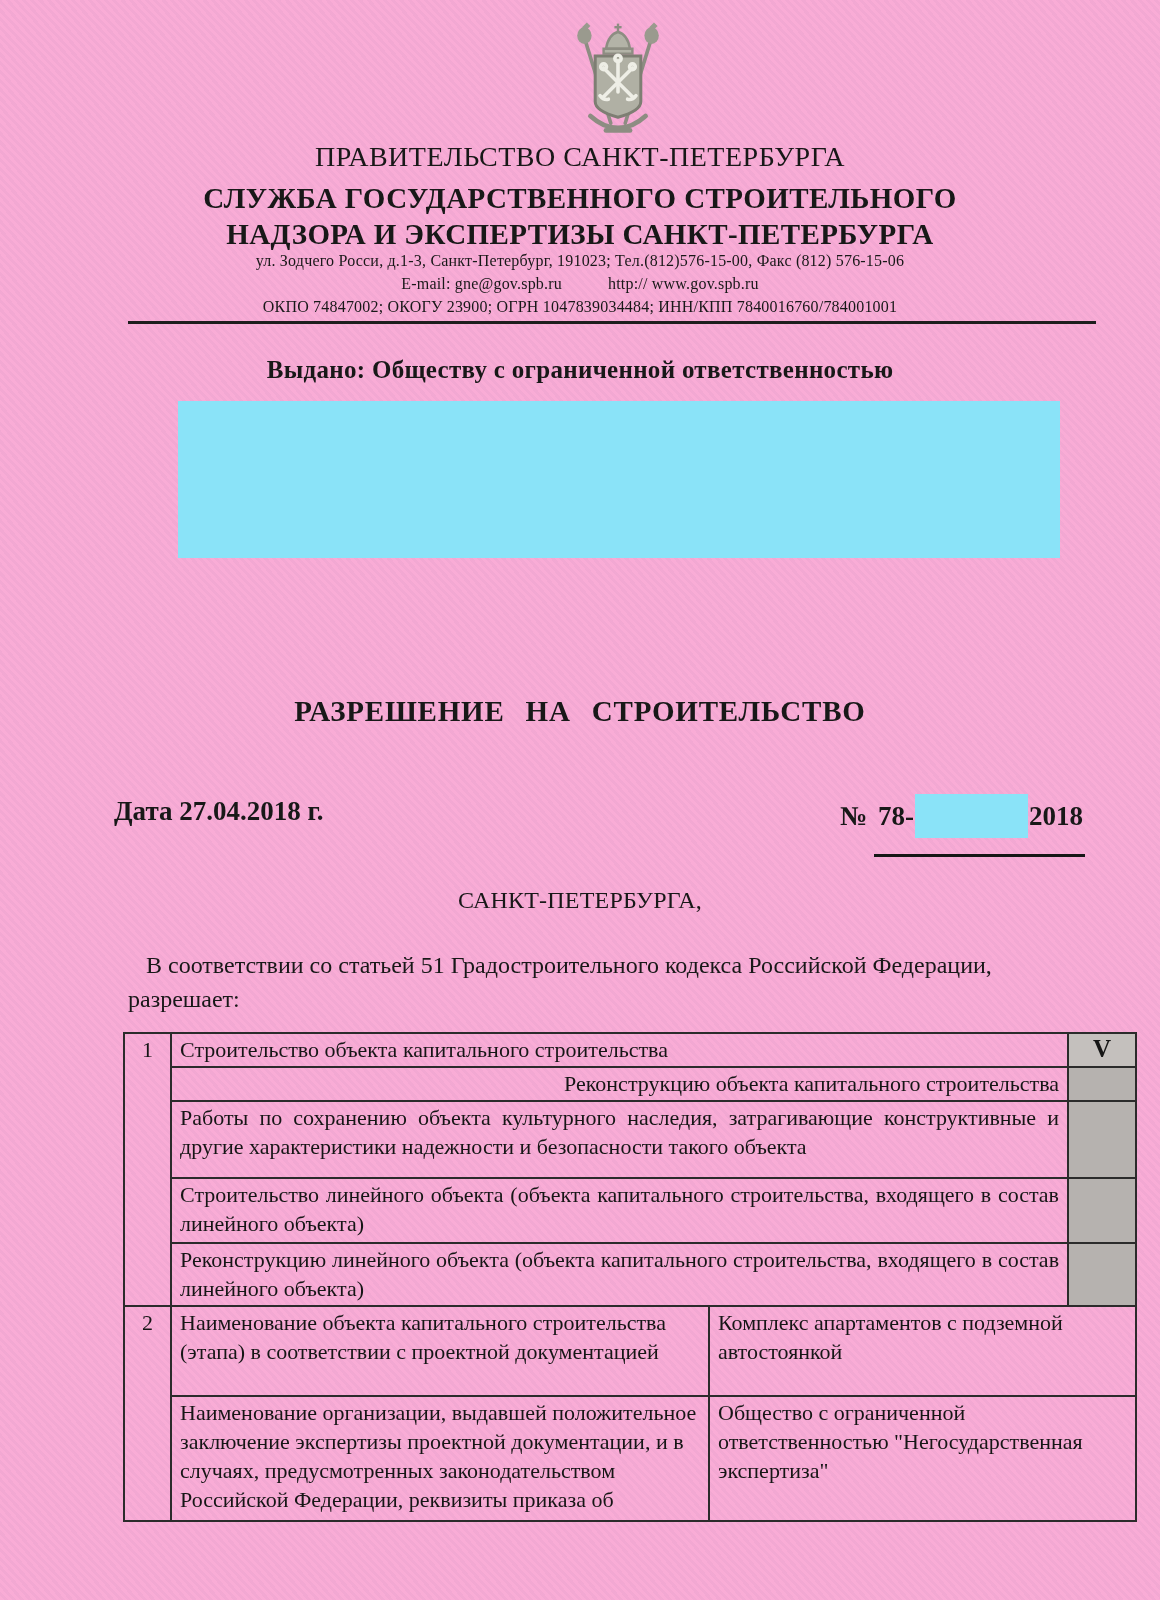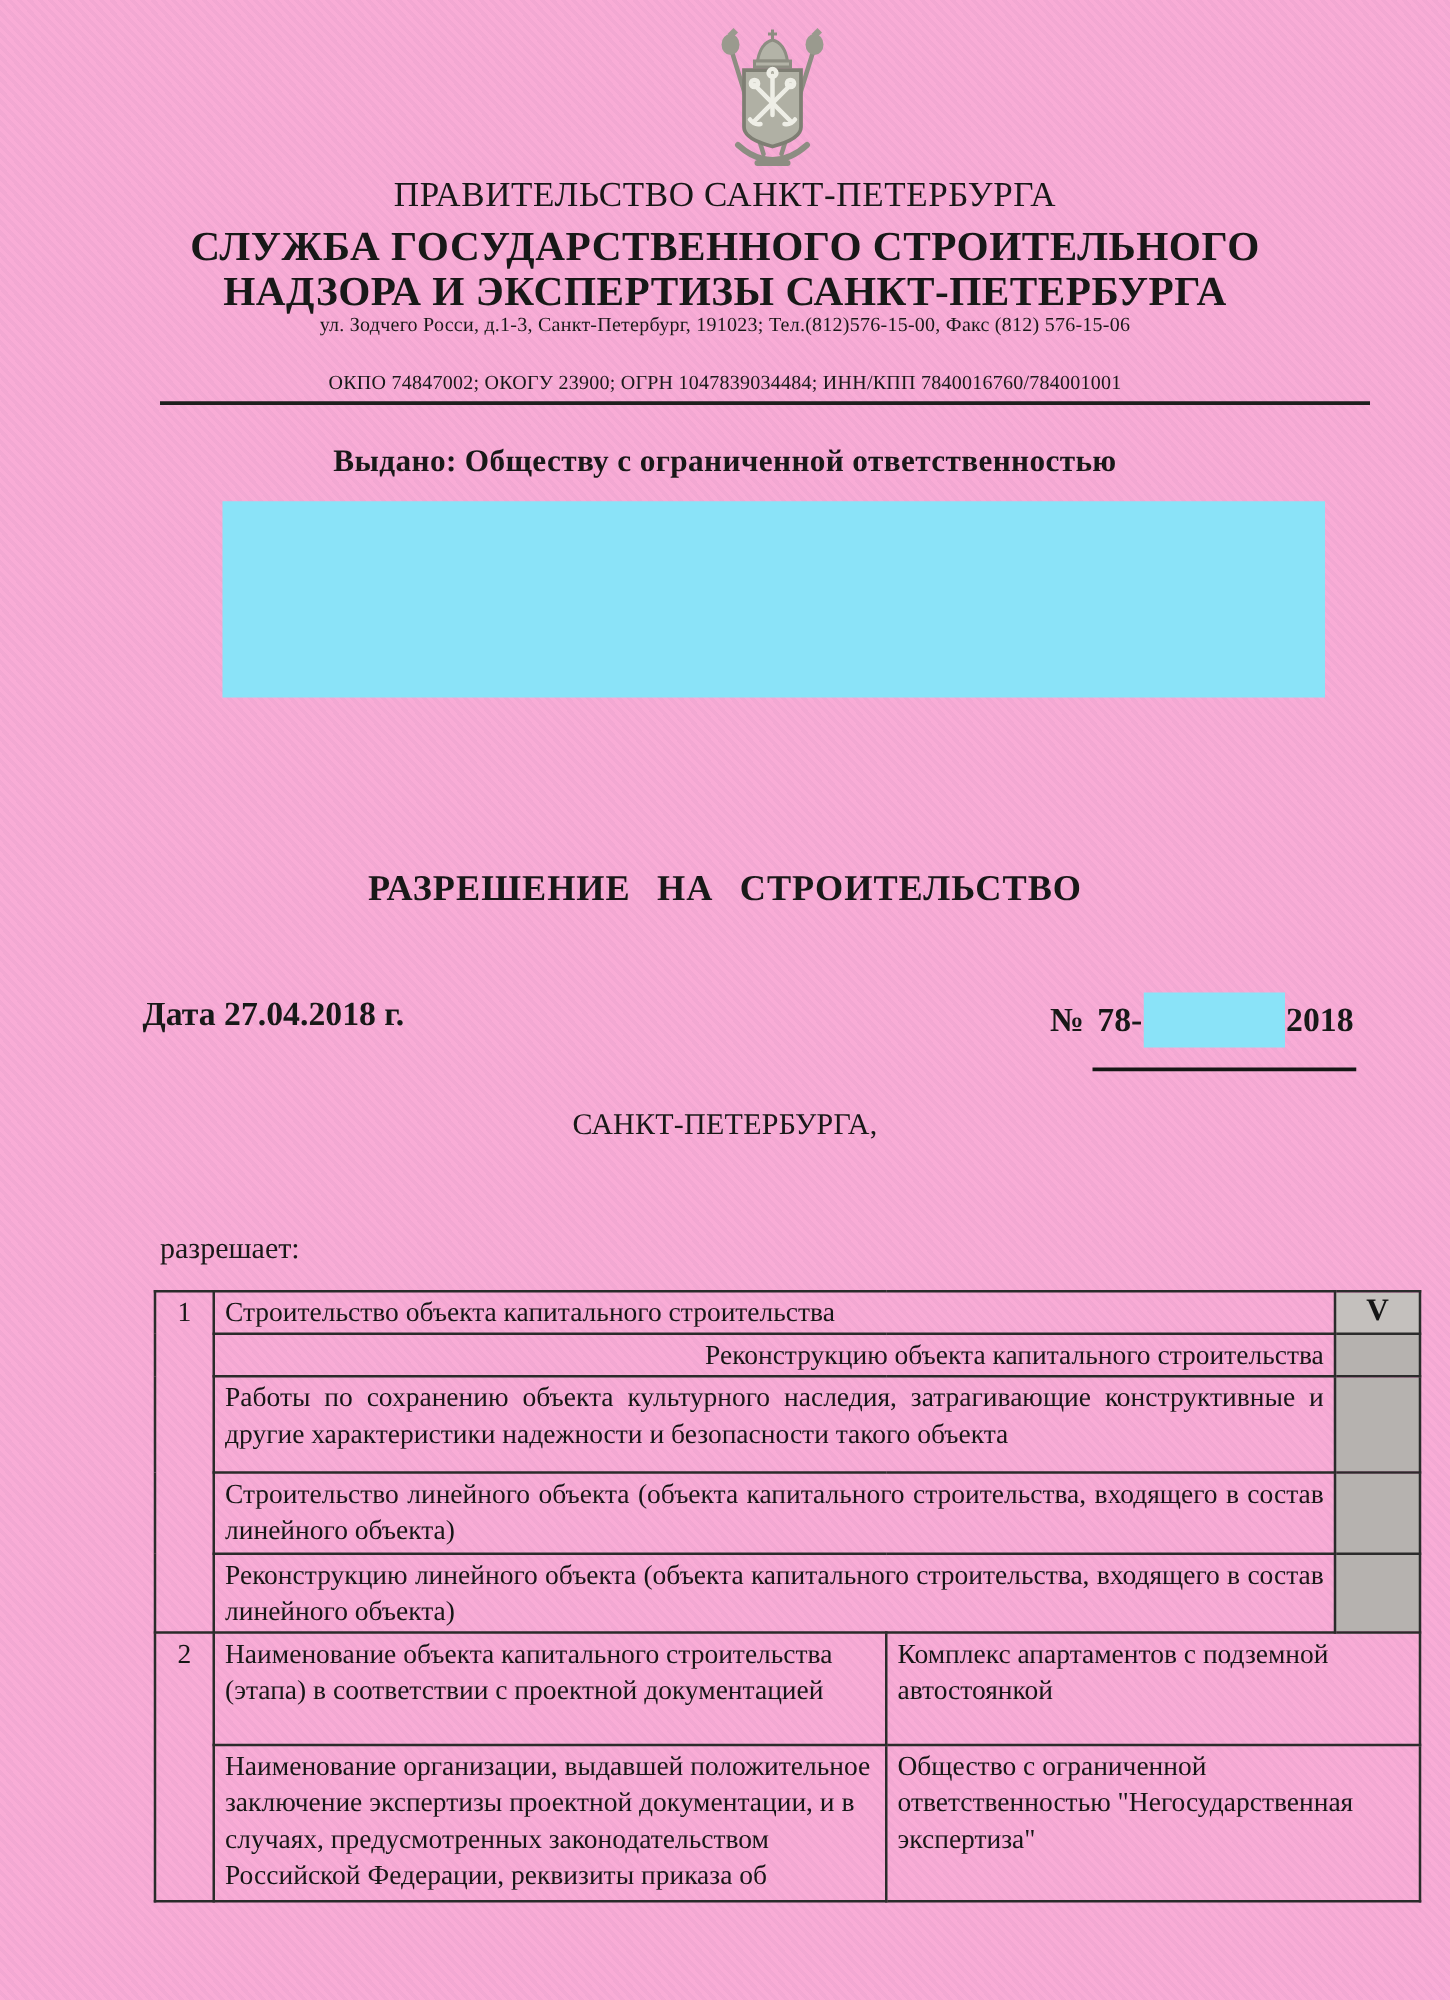--- a/index.html
+++ b/index.html
@@ -16,21 +16,21 @@
   
   .page::before{
     content:"";position:absolute;inset:0;pointer-events:none;
     background:
       repeating-linear-gradient(47deg, rgba(255,255,255,.05) 0 3px, rgba(120,170,185,.05) 3px 6px);
   }
   .abs{position:absolute;}
   .center{left:0;width:1160px;text-align:center;}
 
   .hdr-gov{top:141px;font-size:28px;letter-spacing:.5px;}
-  .hdr-agency{top:180px;font-size:33px;font-weight:bold;line-height:36px;letter-spacing:.4px;}
+  .hdr-agency{top:180px;font-size:29px;font-weight:bold;line-height:36px;letter-spacing:.4px;}
   .hdr-small{font-size:16px;letter-spacing:.2px;}
   .hdr-address{top:252px;}
   .hdr-mail{top:275px;}
   .hdr-mail .gap{display:inline-block;width:46px;}
   .hdr-reg{top:298px;}
   .hdr-rule{top:321px;left:128px;width:968px;height:3px;background:#1d1d1d;}
 
   .issued{top:356px;font-size:25px;font-weight:bold;letter-spacing:.3px;}
 
   .redaction-company{left:178px;top:401px;width:882px;height:157px;background:#8ae3f8;}
@@ -114,37 +114,41 @@
       <path d="M40 92 h20"></path>
     </g>
   </svg>
 
   <div class="abs center hdr-gov">ПРАВИТЕЛЬСТВО САНКТ-ПЕТЕРБУРГА</div>
   <div class="abs center hdr-agency">
     <div>СЛУЖБА ГОСУДАРСТВЕННОГО СТРОИТЕЛЬНОГО</div>
     <div>НАДЗОРА И ЭКСПЕРТИЗЫ САНКТ-ПЕТЕРБУРГА</div>
   </div>
   <div class="abs center hdr-small hdr-address">ул. Зодчего Росси, д.1-3, Санкт-Петербург, 191023; Тел.(812)576-15-00, Факс (812) 576-15-06</div>
+  <div class="abs center hdr-small hdr-mail">
+    <span>E-mail: gne@gov.spb.ru</span><span class="gap"></span><span>http:// www.gov.spb.ru</span>
+  </div>
   <div class="abs center hdr-small hdr-reg">ОКПО 74847002; ОКОГУ 23900; ОГРН 1047839034484; ИНН/КПП 7840016760/784001001</div>
   <div class="abs hdr-rule"></div>
 
   <div class="abs center issued">Выдано: Обществу с ограниченной ответственностью</div>
   <div class="abs redaction-company"></div>
 
   <div class="abs center doc-title">РАЗРЕШЕНИЕ НА СТРОИТЕЛЬСТВО</div>
 
   <div class="abs date-line">Дата 27.04.2018 г.</div>
   <div class="abs number-line">
     <span>№</span>
     <span class="num-underlined"><span>78-</span><span class="redaction-number"></span><span>2018</span></span>
   </div>
 
   <div class="abs center issuer-par">
     <div>САНКТ-ПЕТЕРБУРГА,</div>
   </div>
+  <div class="abs intro-par">В соответствии со статьей 51 Градостроительного кодекса Российской Федерации,</div>
   <div class="abs permits-par">разрешает:</div>
 
   <table class="permit">
     <colgroup>
       <col style="width:47px">
         <col style="width:538px">
         <col style="width:359px">
         <col style="width:68px">
     </colgroup>
     <tbody>

